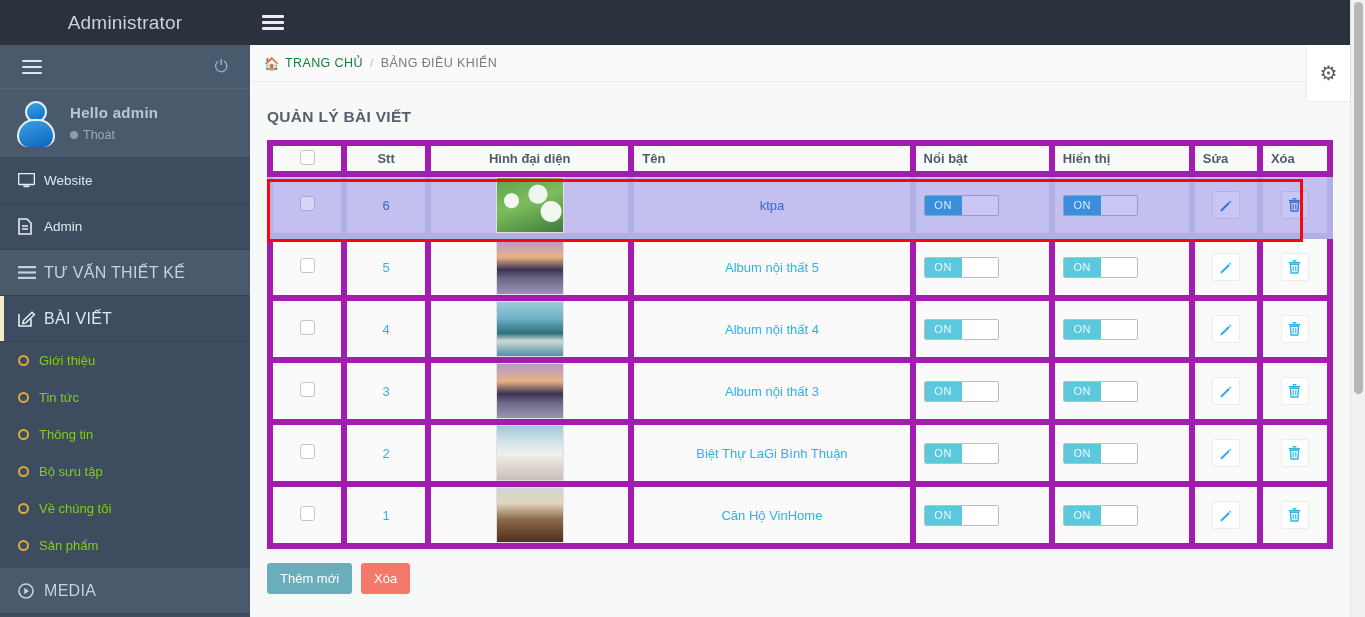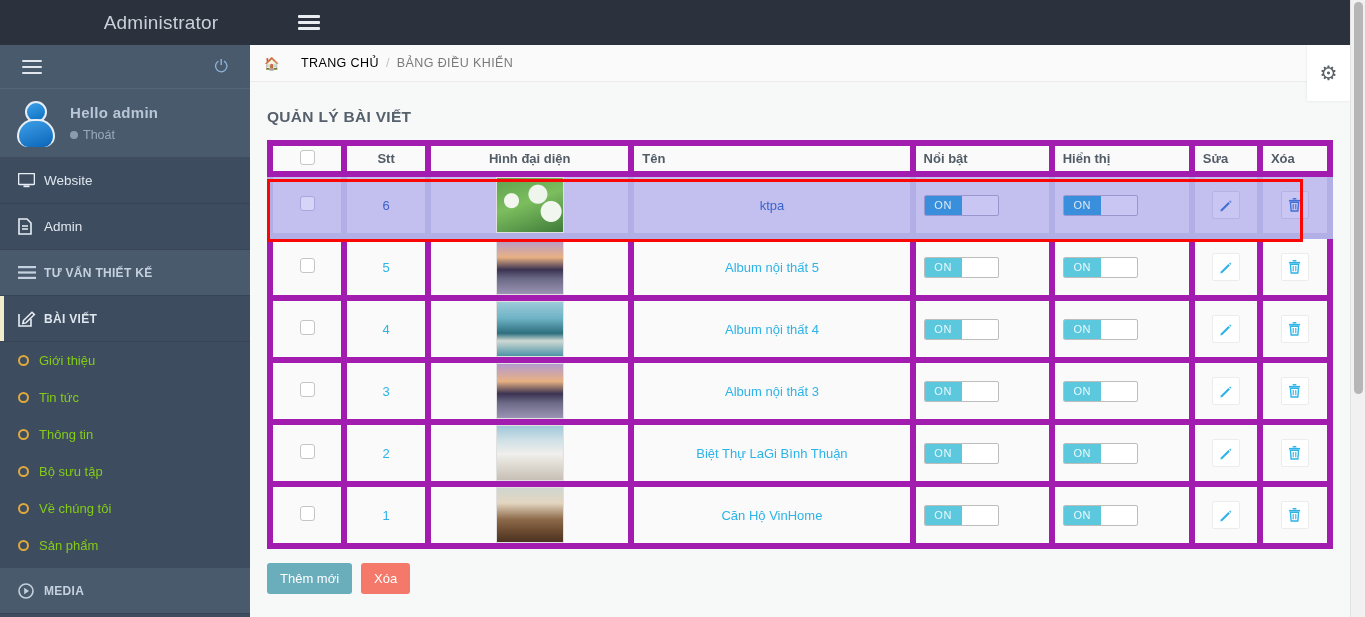--- a/index.html
+++ b/index.html
@@ -8,21 +8,21 @@
     width: 1365px; height: 617px;
     overflow: hidden;
     font-family: "Liberation Sans", sans-serif;
     background: #f7f7f7;
   }
   .app { position: relative; width: 1365px; height: 617px; }
 
   
   .topbar {
     position: absolute; top: 0; left: 0; width: 1350px; height: 45px;
-    background: #2b323d; display: flex; align-items: center; padding-left: 36px;
+    background: #2b323d; display: flex; align-items: center;
   }
   .topbar-brand {
     width: 250px; height: 45px; display: flex; align-items: center;
     justify-content: center; color: #c9d1d9; font-size: 19px;
     letter-spacing: .2px;
   }
   .topbar-toggle {
     width: 46px; height: 45px; display: flex; align-items: center;
     justify-content: center; cursor: pointer;
   }
@@ -81,21 +81,21 @@
   }
   .nav-item .ico {
     width: 26px; flex: 0 0 26px; display: flex; align-items: center;
     color: #e7eef5;
   }
   .nav-item.section { background: #4a5a6d; color: #c5d1de; }
   .nav-item.active-accent::before {
     content: ""; position: absolute; left: 0; top: 0; bottom: 0; width: 4px;
     background: #f2eccb;
   }
-  .nav-item.upper { text-transform: uppercase; font-size: 12px; letter-spacing: .3px; font-weight: bold;}
+  .nav-item.upper { text-transform: uppercase; font-size: 16px; letter-spacing: .3px;}
 
   .sub-item {
     height: 37px; display: flex; align-items: center; padding: 0 18px 0 18px;
     color: #84cc16; font-size: 13px; cursor: pointer;
   }
   .sub-item .ring {
     width: 11px; height: 11px; border-radius: 50%;
     border: 2px solid #e0a93c; margin-right: 10px; flex: 0 0 11px;
   }
   svg { display: block; }
@@ -103,21 +103,21 @@
   
   .content {
     position: absolute; top: 45px; left: 250px; width: 1100px; height: 572px;
     background: #f7f8f8;
   }
   .crumbbar {
     height: 37px; background: #fafafa; display: flex; align-items: center;
     padding: 0 14px; border-bottom: 1px solid #eceaea;
     color: #7a7a7a; font-size: 12.5px; letter-spacing: .4px;
   }
-  .crumbbar a { color: #000000; text-decoration: none; cursor: pointer; margin-left: 16px; }
+  .crumbbar a { color: #15803d; text-decoration: none; cursor: pointer; }
   .crumb-sep { margin: 0 7px; color: #c3c3c3; }
 
   .gear-btn {
     position: absolute; right: 0; top: 0; width: 43px; height: 56px;
     background: #fff; display: flex; align-items: center; justify-content: center;
     color: #5a5f66; font-size: 20px; cursor: pointer;
     box-shadow: -1px 1px 2px rgba(0,0,0,.05);
   }
 
   .page-title {

